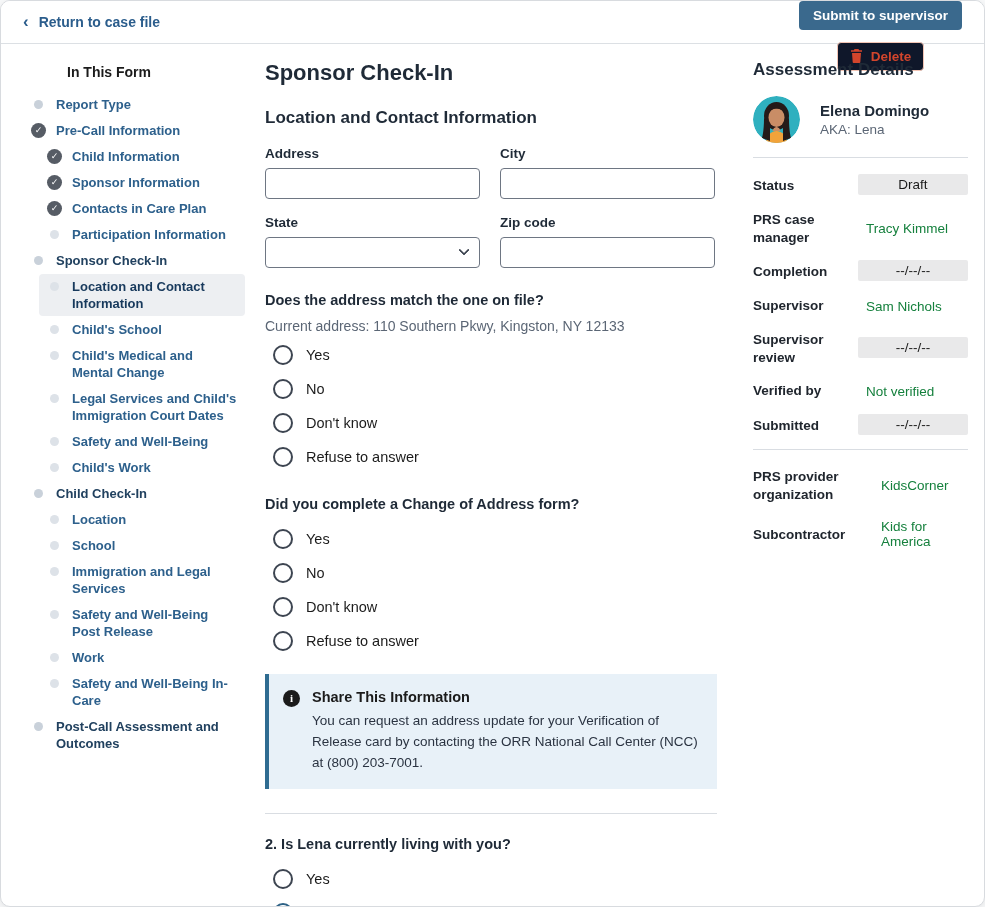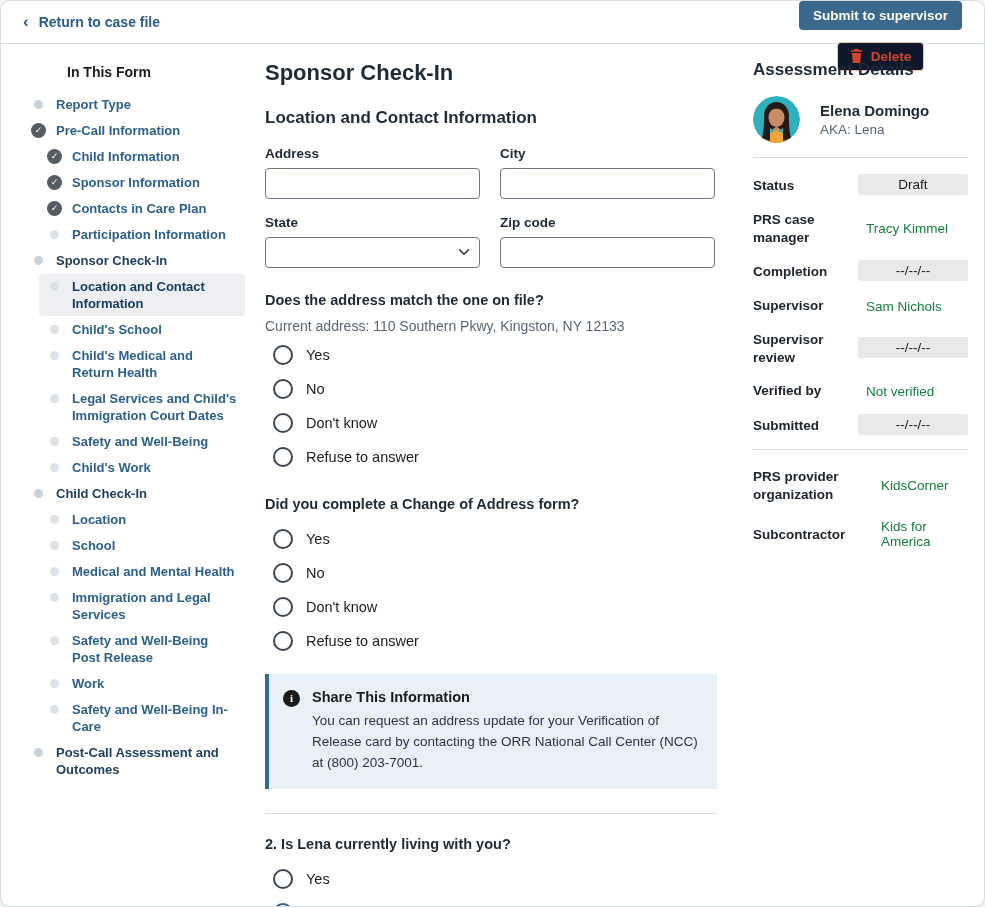--- a/index.html
+++ b/index.html
@@ -202,21 +202,21 @@
             <span class="nav-marker">
               <span class="nav-dot"></span>
             </span>
             <span class="nav-label">Child's School</span>
           </li>
 
           <li class="nav-item level-2 state-dim variant-blue">
             <span class="nav-marker">
               <span class="nav-dot"></span>
             </span>
-            <span class="nav-label">Child's Medical and Return Health</span>
+            <span class="nav-label">Child's Medical and Mental Change</span>
           </li>
 
           <li class="nav-item level-2 state-dim variant-blue">
             <span class="nav-marker">
               <span class="nav-dot"></span>
             </span>
             <span class="nav-label">Legal Services and Child's Immigration Court Dates</span>
           </li>
 
           <li class="nav-item level-2 state-dim variant-blue">
@@ -247,26 +247,20 @@
             <span class="nav-label">Location</span>
           </li>
 
           <li class="nav-item level-2 state-dim variant-blue">
             <span class="nav-marker">
               <span class="nav-dot"></span>
             </span>
             <span class="nav-label">School</span>
           </li>
 
-          <li class="nav-item level-2 state-dim variant-blue">
-            <span class="nav-marker">
-              <span class="nav-dot"></span>
-            </span>
-            <span class="nav-label">Medical and Mental Health</span>
-          </li>
 
           <li class="nav-item level-2 state-dim variant-blue">
             <span class="nav-marker">
               <span class="nav-dot"></span>
             </span>
             <span class="nav-label">Immigration and Legal Services</span>
           </li>
 
           <li class="nav-item level-2 state-dim variant-blue">
             <span class="nav-marker">

